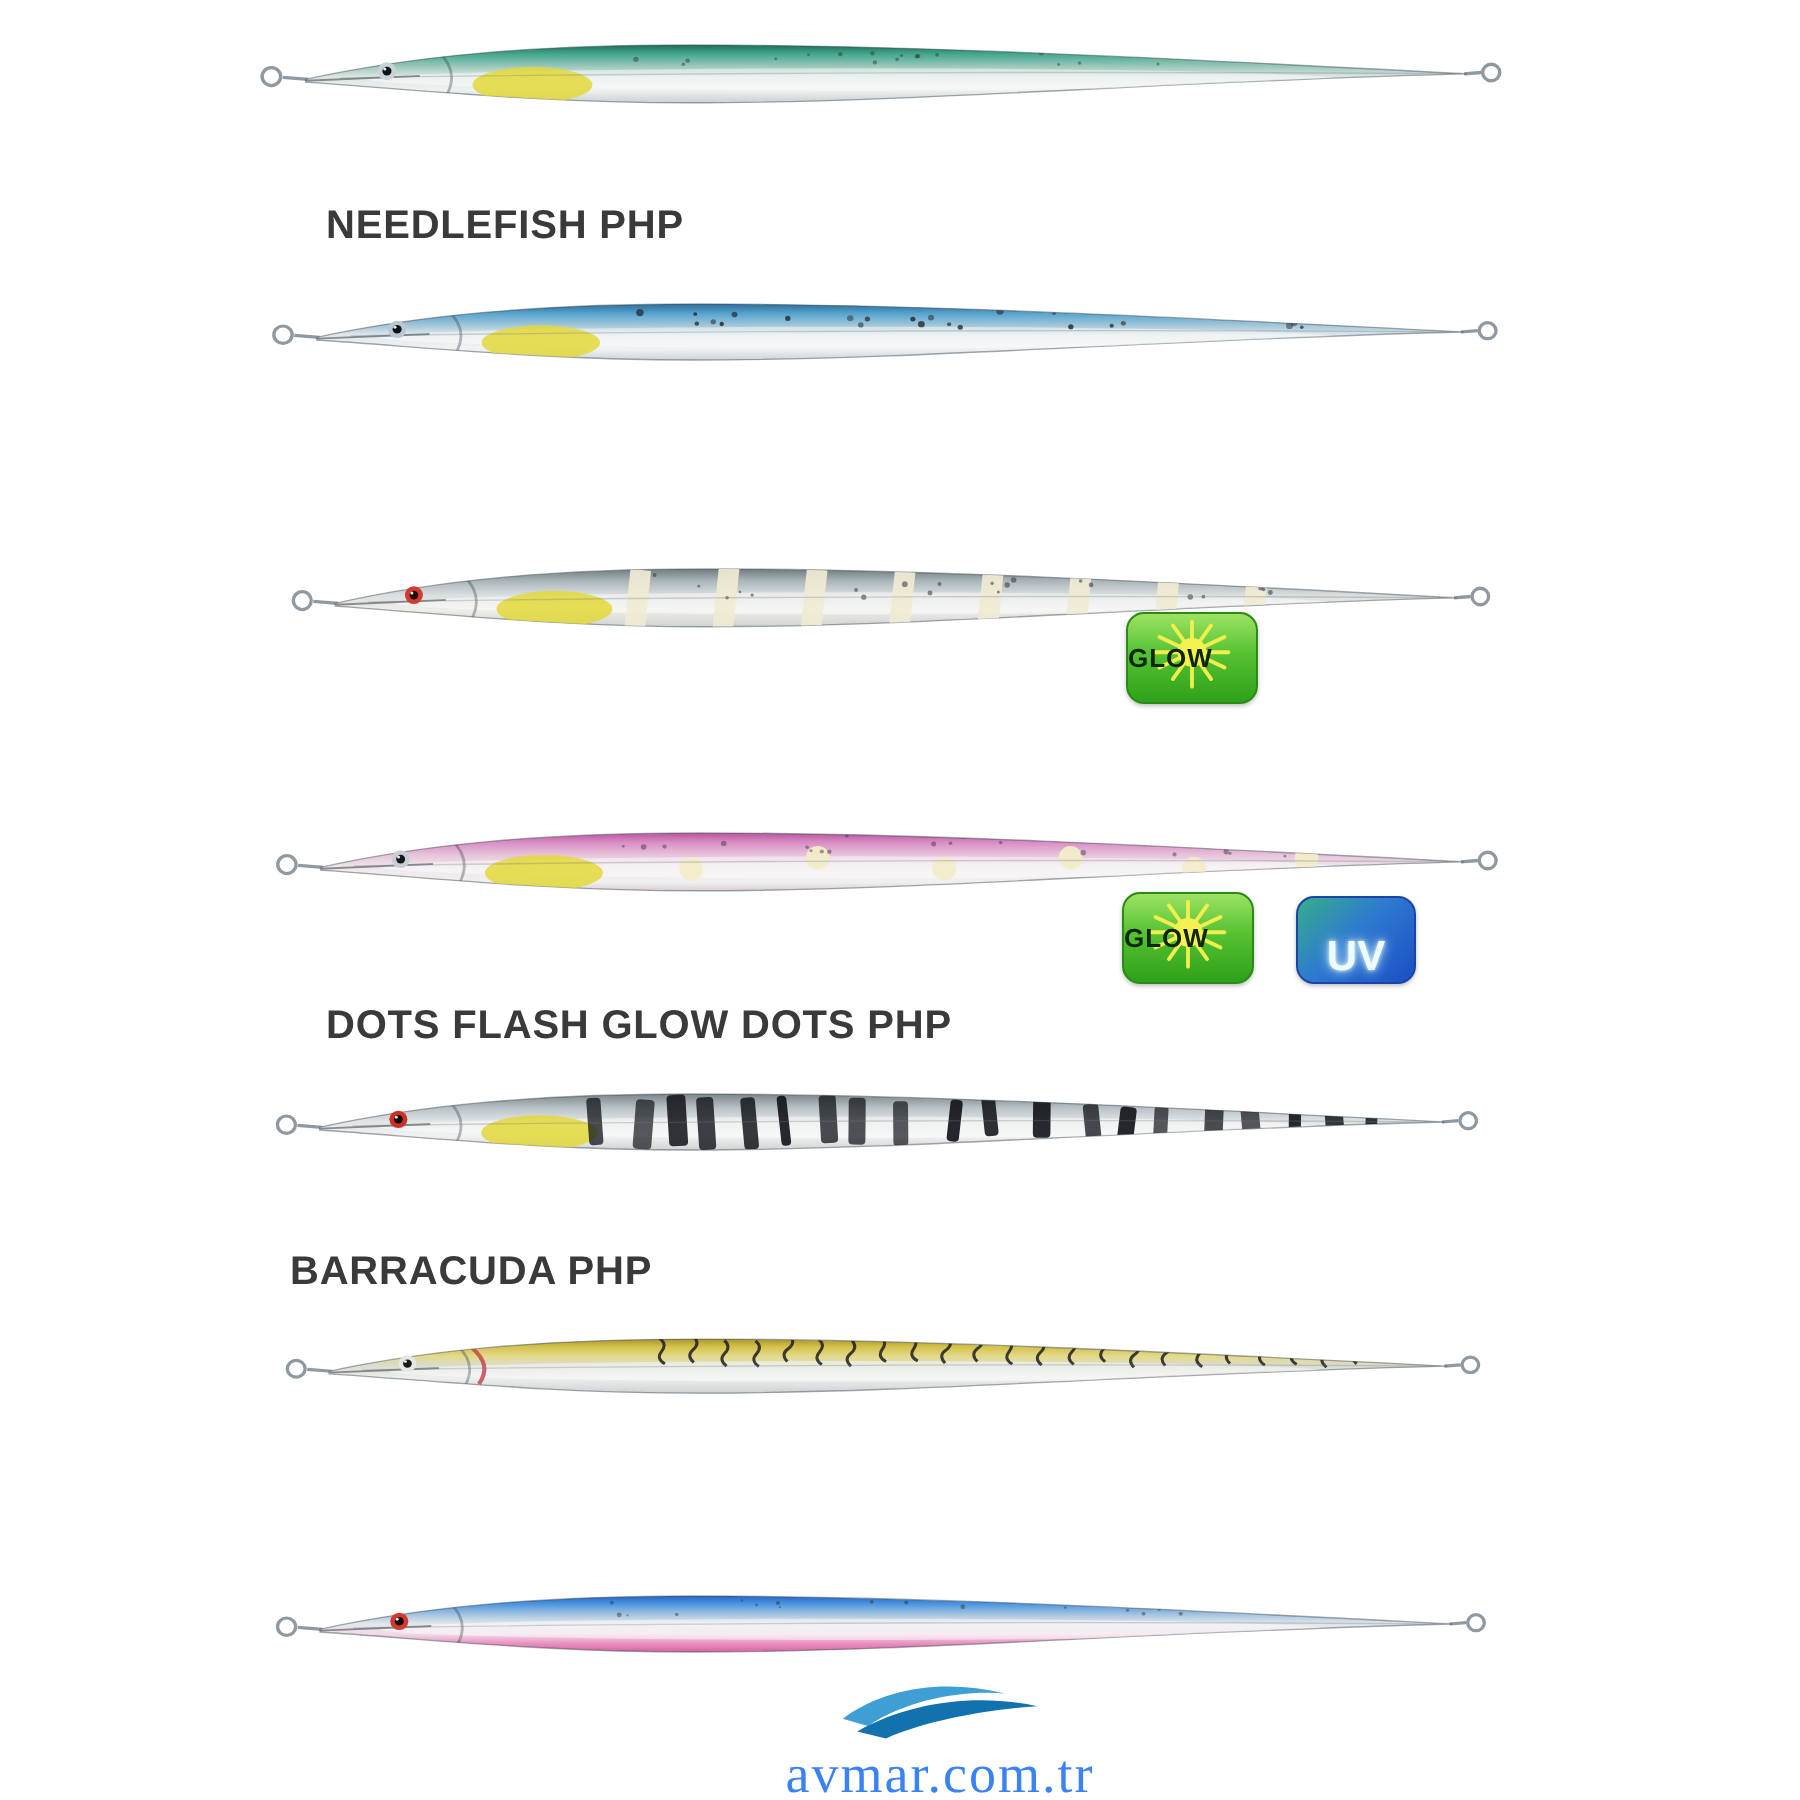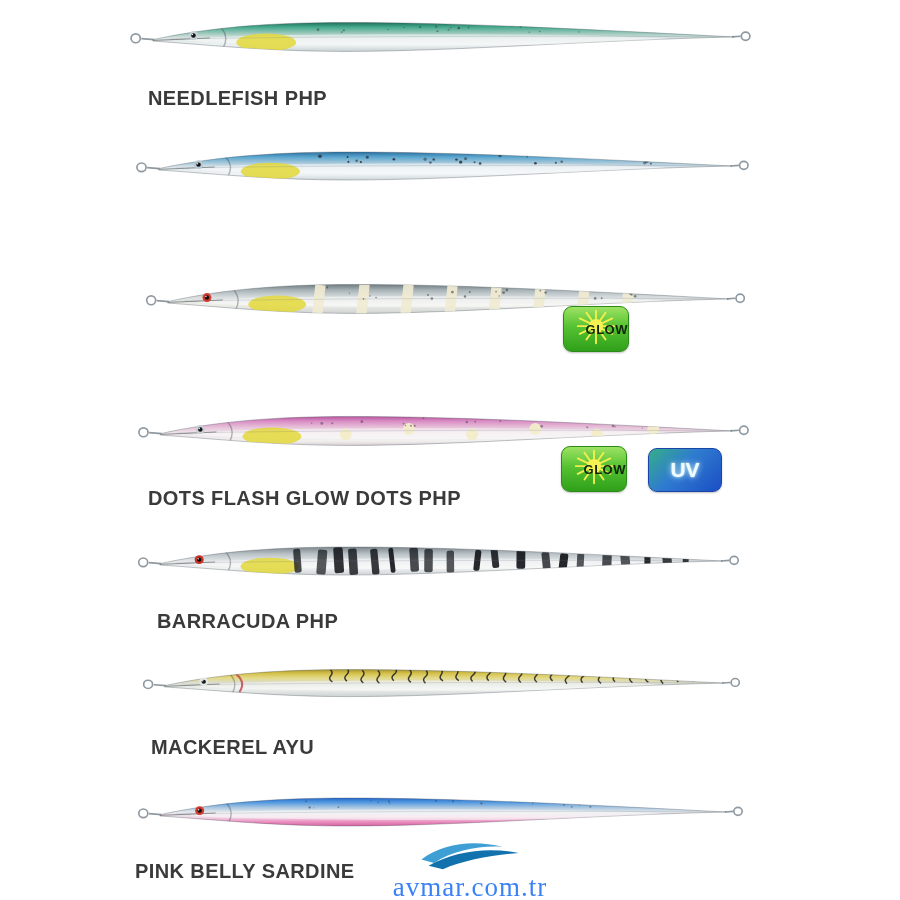--- a/index.html
+++ b/index.html
@@ -3,39 +3,39 @@
 <meta charset="utf-8">
 <style>
   html,body{margin:0;padding:0;background:#ffffff;}
   .page{
     position:relative;width:900px;height:900px;background:#ffffff;overflow:hidden;
     font-family:"Liberation Sans",sans-serif;
   }
   figure.lure{position:absolute;margin:0;padding:0;}
   figure.lure svg{display:block;width:100%;height:100%;}
   h2.label{
-    position:absolute;margin:1px;font-size:20px;font-weight:700;color:#3a3a3a;
+    position:absolute;margin:16px;font-size:20px;font-weight:700;color:#3a3a3a;
     letter-spacing:0.4px;white-space:nowrap;font-family:"Liberation Sans",sans-serif;
   }
   .badge{position:absolute;border-radius:9px;box-sizing:border-box;}
   .badge.glow{
     width:66px;height:46px;border:1px solid #2c8a16;
     background:linear-gradient(#9de263,#55c232 45%,#2fa01a);
     box-shadow:0 1px 2px rgba(0,0,0,.25);
   }
   .badge.glow svg.burst{position:absolute;left:0;top:0;width:100%;height:100%;}
   .badge.glow .badge-text{
     position:absolute;left:0;right:0;top:50%;transform:translateY(-50%);
-    text-align:right;font-size:13px;font-weight:700;color:#10260a;letter-spacing:0.5px;
+    text-align:left;font-size:13px;font-weight:700;color:#10260a;letter-spacing:0.5px;
   }
   .badge.uv{
-    width:74px;height:44px;border:1px solid #1b44a8;
+    width:60px;height:44px;border:1px solid #1b44a8;
     background:linear-gradient(135deg,#35ae88 0%,#2f7bd0 45%,#1b4ec4 100%);
     box-shadow:0 1px 2px rgba(0,0,0,.25);
-    display:flex;align-items:center;justify-content:center;
+    display:flex;align-items:flex-end;justify-content:center;
   }
   .badge.uv .badge-text{
     font-size:21px;font-weight:700;color:#eefcff;
     text-shadow:0 0 6px rgba(220,255,255,.95),0 0 2px rgba(255,255,255,.9);
   }
   .watermark{position:absolute;left:352px;top:836px;width:236px;text-align:center;}
   .watermark svg{display:block;margin:0 auto;}
   .watermark .wm-text{
     font-family:"Liberation Serif",serif;font-size:27px;color:#3b82f6;
     letter-spacing:1px;line-height:1;margin-top:2px;
@@ -397,21 +397,21 @@
 
       <path d="M138,25 q17,15 6,34" stroke="rgba(50,60,70,0.35)" stroke-width="2" fill="none"></path>
       <path d="M46,47 C85,45.5 105,44.5 126,43.5" stroke="rgba(40,45,50,0.5)" stroke-width="1.4" fill="none"></path>
       <path d="M70,45 C300,41 620,40 856,42" stroke="rgba(110,120,130,0.3)" stroke-width="1" fill="none"></path>
     </g>
     <circle cx="103" cy="40" r="6.5" fill="#cc3126"></circle>
     <circle cx="103" cy="40" r="3.2" fill="#140b0a"></circle>
     <circle cx="101.5" cy="38.5" r="1.1" fill="#ffffff" opacity="0.9"></circle>
   </svg>
     </figure>
-  <h2 class="label" style="left:156px;top:609px">BARRACUDA PHP</h2>
+  <h2 class="label" style="left:129px;top:609px">BARRACUDA PHP</h2>
 
   <figure class="lure" style="left:133px;top:656px;width:618px;height:58px">
       <svg viewBox="0 0 900 90" preserveAspectRatio="none">
     <defs>
       <linearGradient id="bg5" x1="0" y1="0" x2="0" y2="1">
             <stop offset="0" stop-color="#a8952e"></stop>
             <stop offset="0.14" stop-color="#d4c14a"></stop>
             <stop offset="0.32" stop-color="#e4da8a"></stop>
             <stop offset="0.5" stop-color="#d9dcd2"></stop>
             <stop offset="0.72" stop-color="#edf0ee"></stop>
@@ -458,21 +458,20 @@
       <path d="M150,28 q15,13 5,28" stroke="#c04048" stroke-width="3" fill="none" opacity="0.8"></path>
       <path d="M138,25 q17,15 6,34" stroke="rgba(50,60,70,0.35)" stroke-width="2" fill="none"></path>
       <path d="M46,47 C85,45.5 105,44.5 126,43.5" stroke="rgba(40,45,50,0.5)" stroke-width="1.4" fill="none"></path>
       <path d="M70,45 C300,41 620,40 856,42" stroke="rgba(110,120,130,0.3)" stroke-width="1" fill="none"></path>
     </g>
     <circle cx="103" cy="40" r="6.5" fill="#e5e8e2"></circle>
     <circle cx="103" cy="40" r="3.2" fill="#17191b"></circle>
     <circle cx="101.5" cy="38.5" r="1.1" fill="#ffffff" opacity="0.9"></circle>
   </svg>
     </figure>
-  <h2 class="label" style="left:150px;top:735px">MACKEREL AYU</h2>
 
   <figure class="lure" style="left:128px;top:784px;width:626px;height:60px">
       <svg viewBox="0 0 900 90" preserveAspectRatio="none">
     <defs>
       <linearGradient id="bg6" x1="0" y1="0" x2="0" y2="1">
             <stop offset="0" stop-color="#2466c8"></stop>
             <stop offset="0.15" stop-color="#4f97e0"></stop>
             <stop offset="0.34" stop-color="#a9c6e0"></stop>
             <stop offset="0.5" stop-color="#e3e8ea"></stop>
             <stop offset="0.68" stop-color="#f0dce8"></stop>
@@ -518,21 +517,20 @@
 
       <path d="M138,25 q17,15 6,34" stroke="rgba(50,60,70,0.35)" stroke-width="2" fill="none"></path>
       <path d="M46,47 C85,45.5 105,44.5 126,43.5" stroke="rgba(40,45,50,0.5)" stroke-width="1.4" fill="none"></path>
       <path d="M70,45 C300,41 620,40 856,42" stroke="rgba(110,120,130,0.3)" stroke-width="1" fill="none"></path>
     </g>
     <circle cx="103" cy="40" r="6.5" fill="#d23a30"></circle>
     <circle cx="103" cy="40" r="3.2" fill="#160c0b"></circle>
     <circle cx="101.5" cy="38.5" r="1.1" fill="#ffffff" opacity="0.9"></circle>
   </svg>
     </figure>
-  <h2 class="label" style="left:134px;top:859px">PINK BELLY SARDINE</h2>
 
   <div class="watermark">
     <svg viewBox="0 0 120 40" width="112" height="36">
       <path d="M6,26 C30,8 64,4 96,12 C74,10 42,15 20,30 Z" fill="#3e9fd4"></path>
       <path d="M14,33 C44,16 82,12 114,19 C86,21 52,27 30,37 Z" fill="#1272ae"></path>
     </svg>
     <div class="wm-text">avmar.com.tr</div>
   </div>
 
 </div>

